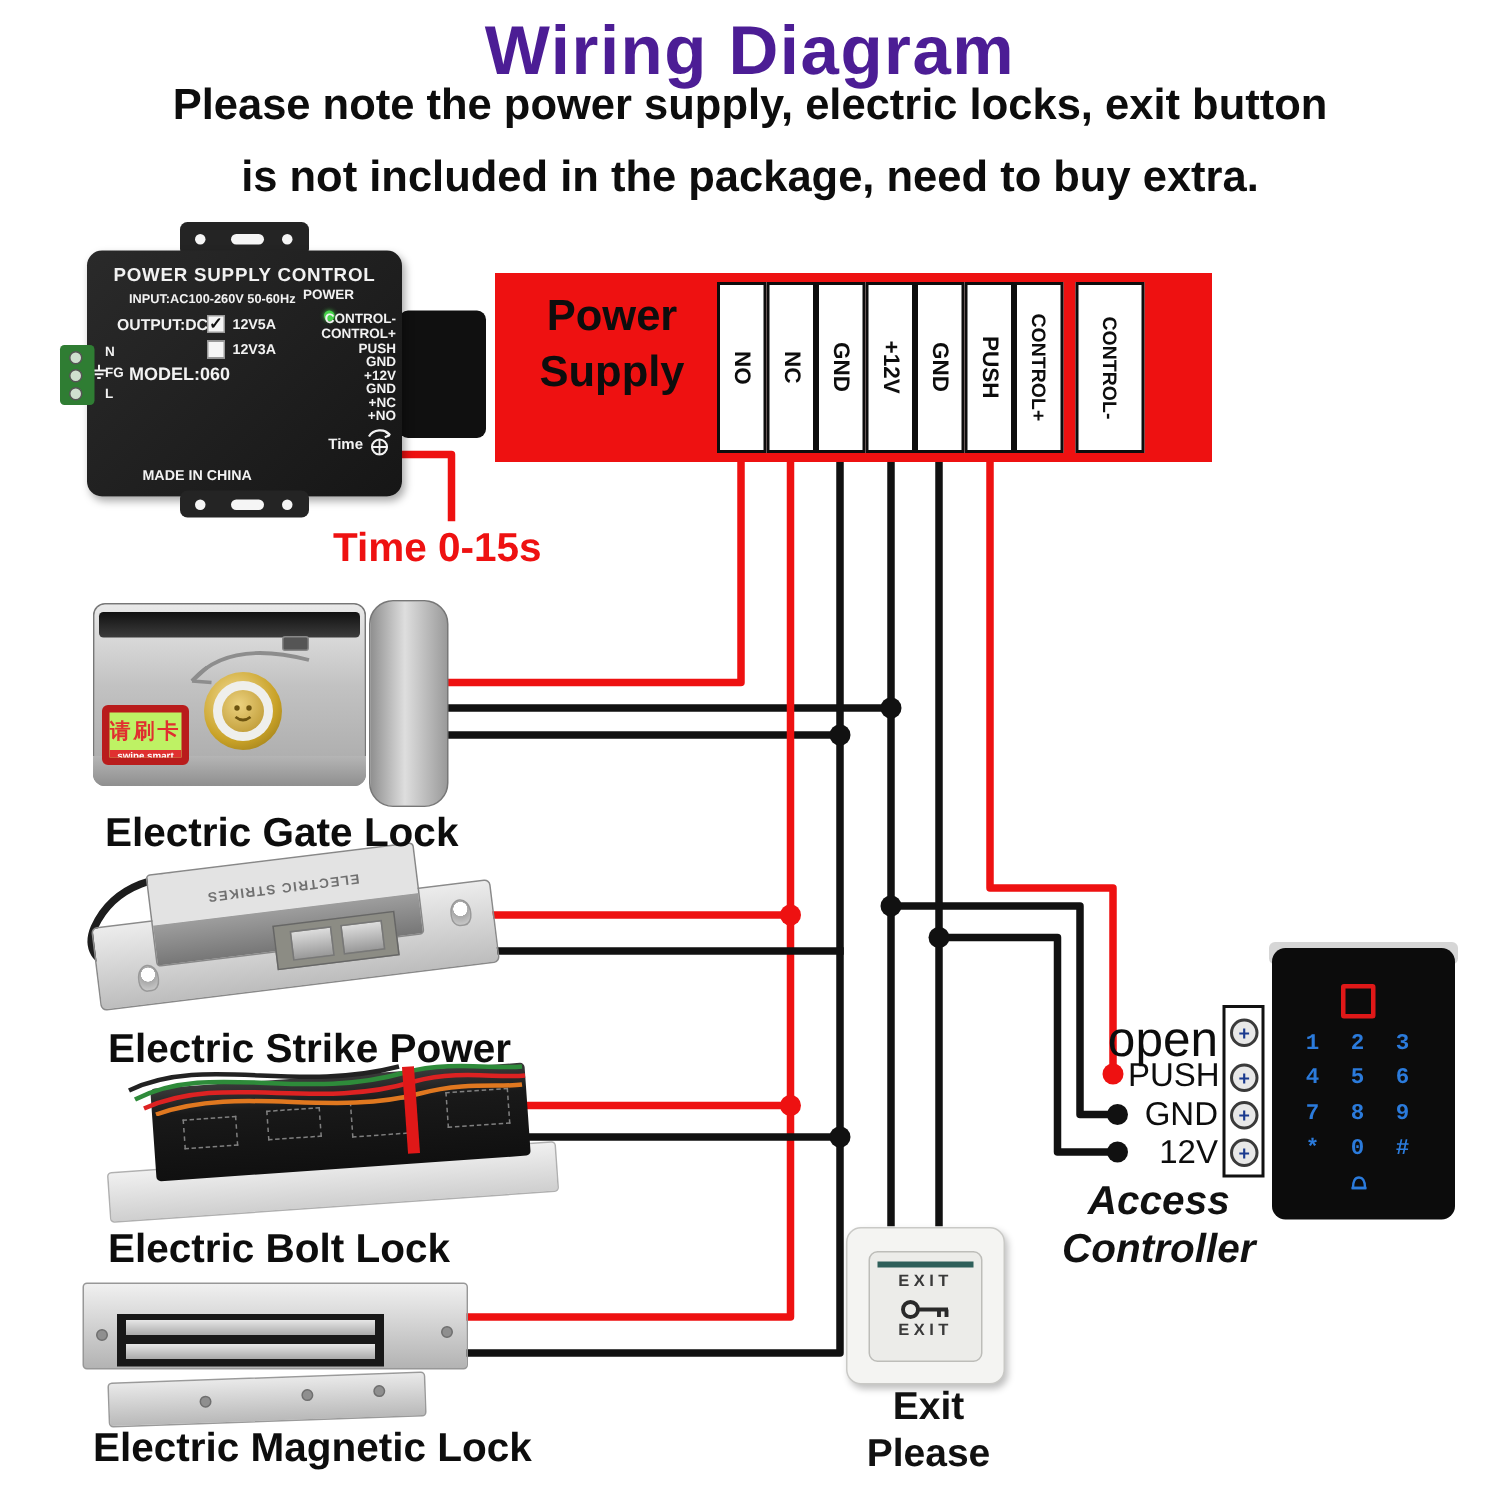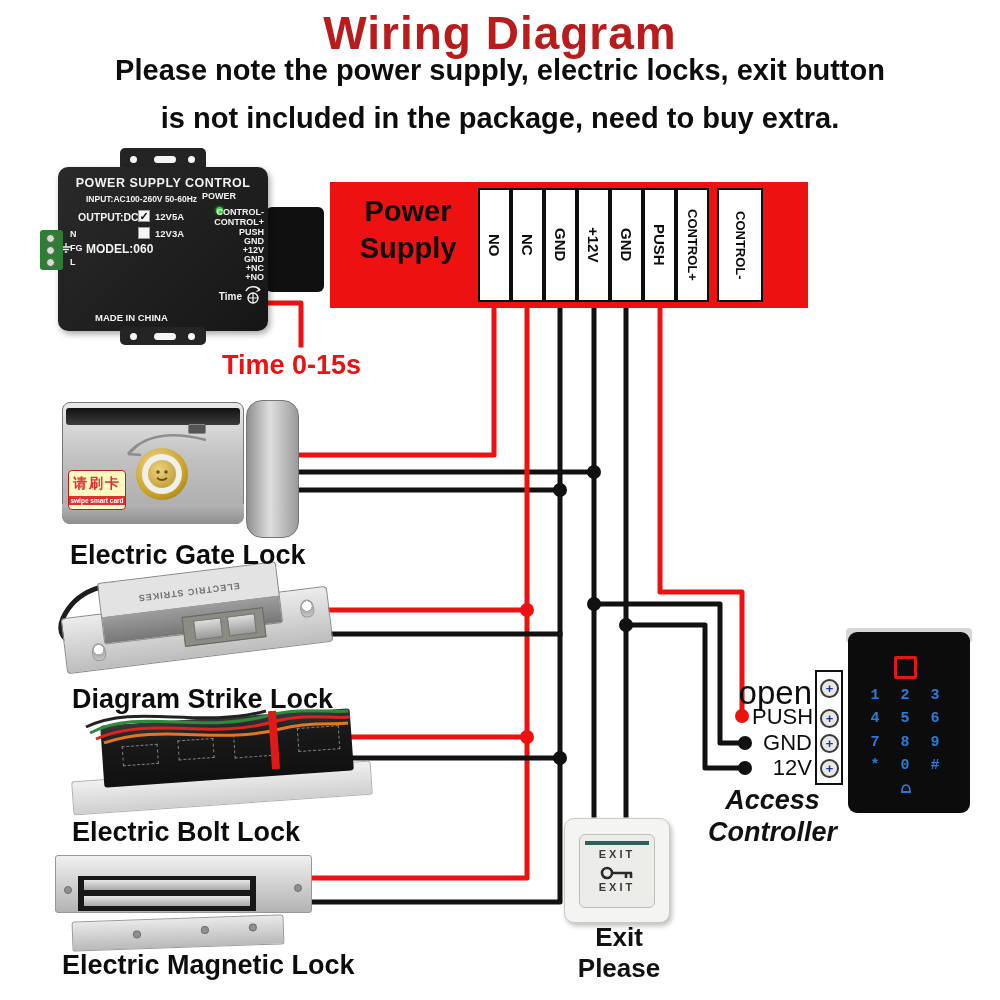--- a/index.html
+++ b/index.html
@@ -1,21 +1,21 @@
 <!DOCTYPE html>
 <html><head>
 <meta charset="utf-8">
 <style>
   html,body{margin:0;padding:0;background:#fff;}
   #canvas{position:relative;width:1000px;height:1000px;background:#fff;overflow:hidden;
           font-family:"Liberation Sans", sans-serif;color:#111;}
   .abs{position:absolute;}
   
   .title{left:0;top:6px;width:1000px;text-align:center;font-size:46px;font-weight:800;
-         color:#b91c1c;letter-spacing:1px;}
+         color:#4c1d95;letter-spacing:1px;}
   .note{left:0;width:1000px;text-align:center;font-size:29px;font-weight:700;color:#0d0d0d;}
   
   .pblock{left:330px;top:182px;width:478px;height:126px;background:#ee1111;}
   .pblock-label{left:338px;top:193px;width:140px;text-align:center;font-size:29px;line-height:37px;
                 font-weight:700;color:#0d0d0d;}
   .tcell{top:188px;height:114px;width:33px;background:#fff;border:2px solid #0d0d0d;box-sizing:border-box;
          display:flex;align-items:center;justify-content:center;}
   .tcell span{writing-mode:vertical-rl;text-orientation:mixed;font-size:15px;font-weight:700;color:#0d0d0d;
               white-space:nowrap;}
   
@@ -43,21 +43,21 @@
   .gate .gtop{left:6px;top:12px;width:174px;height:17px;background:linear-gradient(180deg,#111,#3c3c3c);border-radius:3px;}
   .gate .gbot{left:2px;top:108px;width:182px;height:20px;background:linear-gradient(180deg,#b5b5b5,#8f8f8f);border-radius:0 0 8px 8px;}
   .gate .slot{left:128px;top:28px;width:16px;height:8px;background:#555;border-radius:2px;border:1px solid #888;}
   .gate .cylring{left:76px;top:52px;width:52px;height:52px;border-radius:50%;
     background:radial-gradient(circle at 40% 35%,#f3dd9a,#c9a227 60%,#8a6d14);}
   .gate .cylwhite{left:82px;top:58px;width:40px;height:40px;border-radius:50%;background:#efefec;}
   .gate .cylcore{left:88px;top:64px;width:28px;height:28px;border-radius:50%;
     background:radial-gradient(circle at 40% 35%,#ecd27f,#b8922a);}
   .gate .striker{left:186px;top:4px;width:53px;height:138px;border-radius:16px;border:1px solid #777;
     background:linear-gradient(90deg,#8f8f8f,#dedede 45%,#9a9a9a);box-sizing:border-box;}
-  .sticker{left:8px;top:74px;width:58px;height:40px;background:#fef9c3;border:1px solid #b91c1c;
+  .sticker{left:8px;top:74px;width:58px;height:40px;background:#bef264;border:5px solid #b91c1c;
     border-radius:4px;box-sizing:border-box;overflow:hidden;}
   .sticker .cn{display:block;text-align:center;font-size:14px;font-weight:700;color:#e03030;margin-top:4px;letter-spacing:2px;}
   .sticker .en{display:block;text-align:center;font-size:6.5px;font-weight:700;color:#fff;background:#e03030;
     margin-top:3px;padding:1px 0;}
   
   .strike{left:45px;top:570px;width:290px;height:115px;}
   .strike .plate{left:18px;top:32px;width:268px;height:56px;transform:rotate(-7deg);border:1px solid #8a8a8a;
     background:linear-gradient(180deg,#ececec,#bdbdbd);border-radius:4px;box-sizing:border-box;}
   .strike .sbody{left:55px;top:2px;width:180px;height:62px;transform:rotate(-7deg);
     background:linear-gradient(180deg,#e3e3e3 55%,#9d9d9d 56%,#777 100%);border:1px solid #888;
@@ -284,21 +284,21 @@
       <div class="abs keyslot" style="left:238px;top:10px"></div>
     </div>
     <div class="abs sbody">
       <span class="stext">ELECTRIC STRIKES</span>
     </div>
     <div class="abs cavity">
       <div class="abs latch"></div>
       <div class="abs latch" style="left:44px"></div>
     </div>
   </div>
-  <div class="abs devlabel" style="left:72px;top:684px;z-index:3">Diagram Strike Lock</div>
+  <div class="abs devlabel" style="left:72px;top:684px;z-index:3">Electric Strike Power</div>
 
   <div class="abs bolt" style="z-index:2">
     <div class="abs wplate">
       <div class="mag dot abs" style="left:14px;top:12px"></div>
       <div class="mag dot abs" style="left:140px;top:10px"></div>
       <div class="mag dot abs" style="left:272px;top:8px"></div>
     </div>
     <div class="abs bbody">
       <div class="mark" style="left:20px;top:22px;width:34px;height:18px"></div>
       <div class="mark" style="left:76px;top:20px;width:34px;height:18px"></div>

